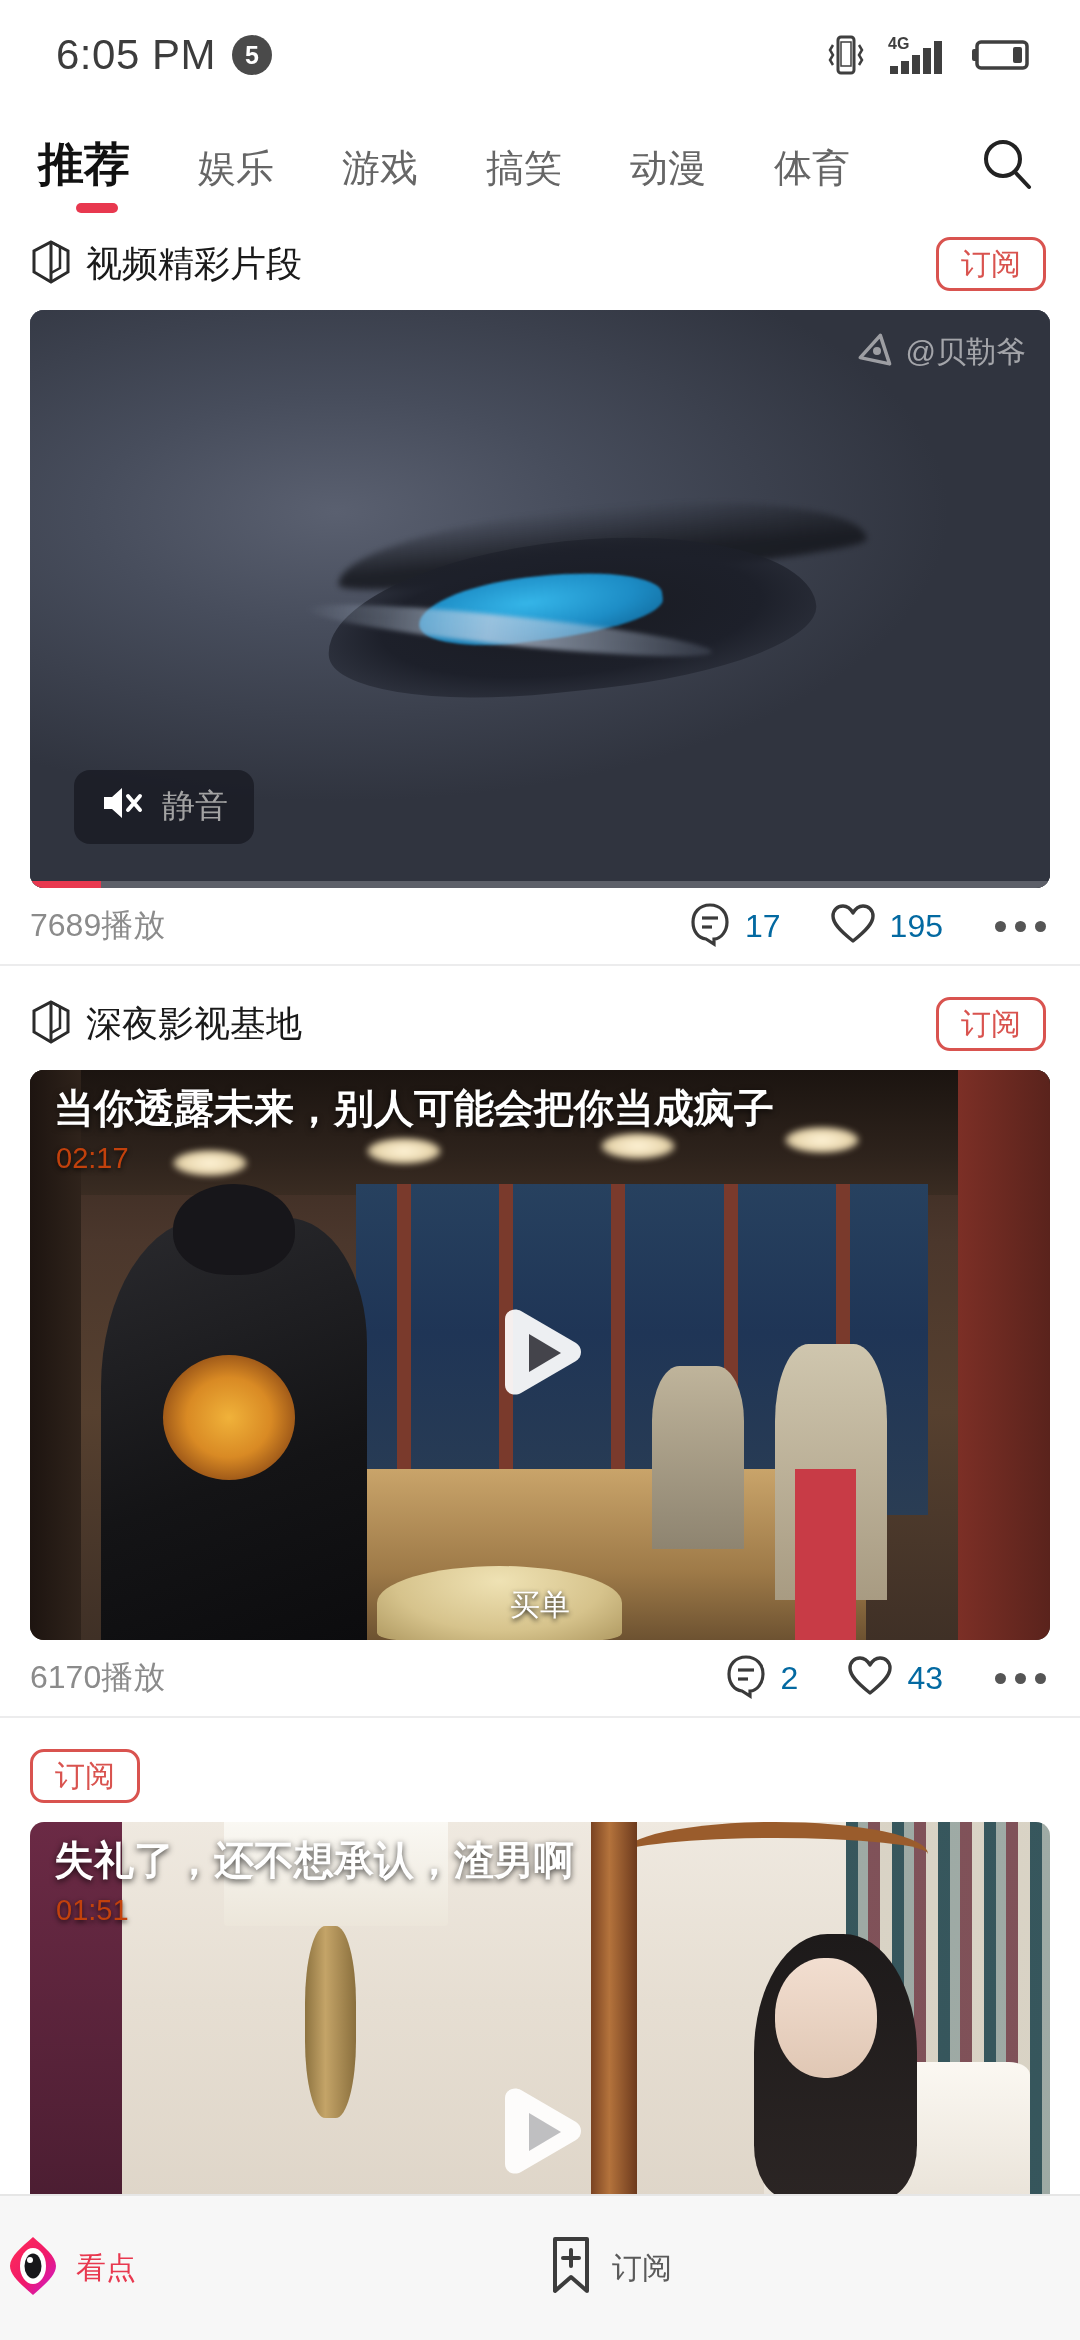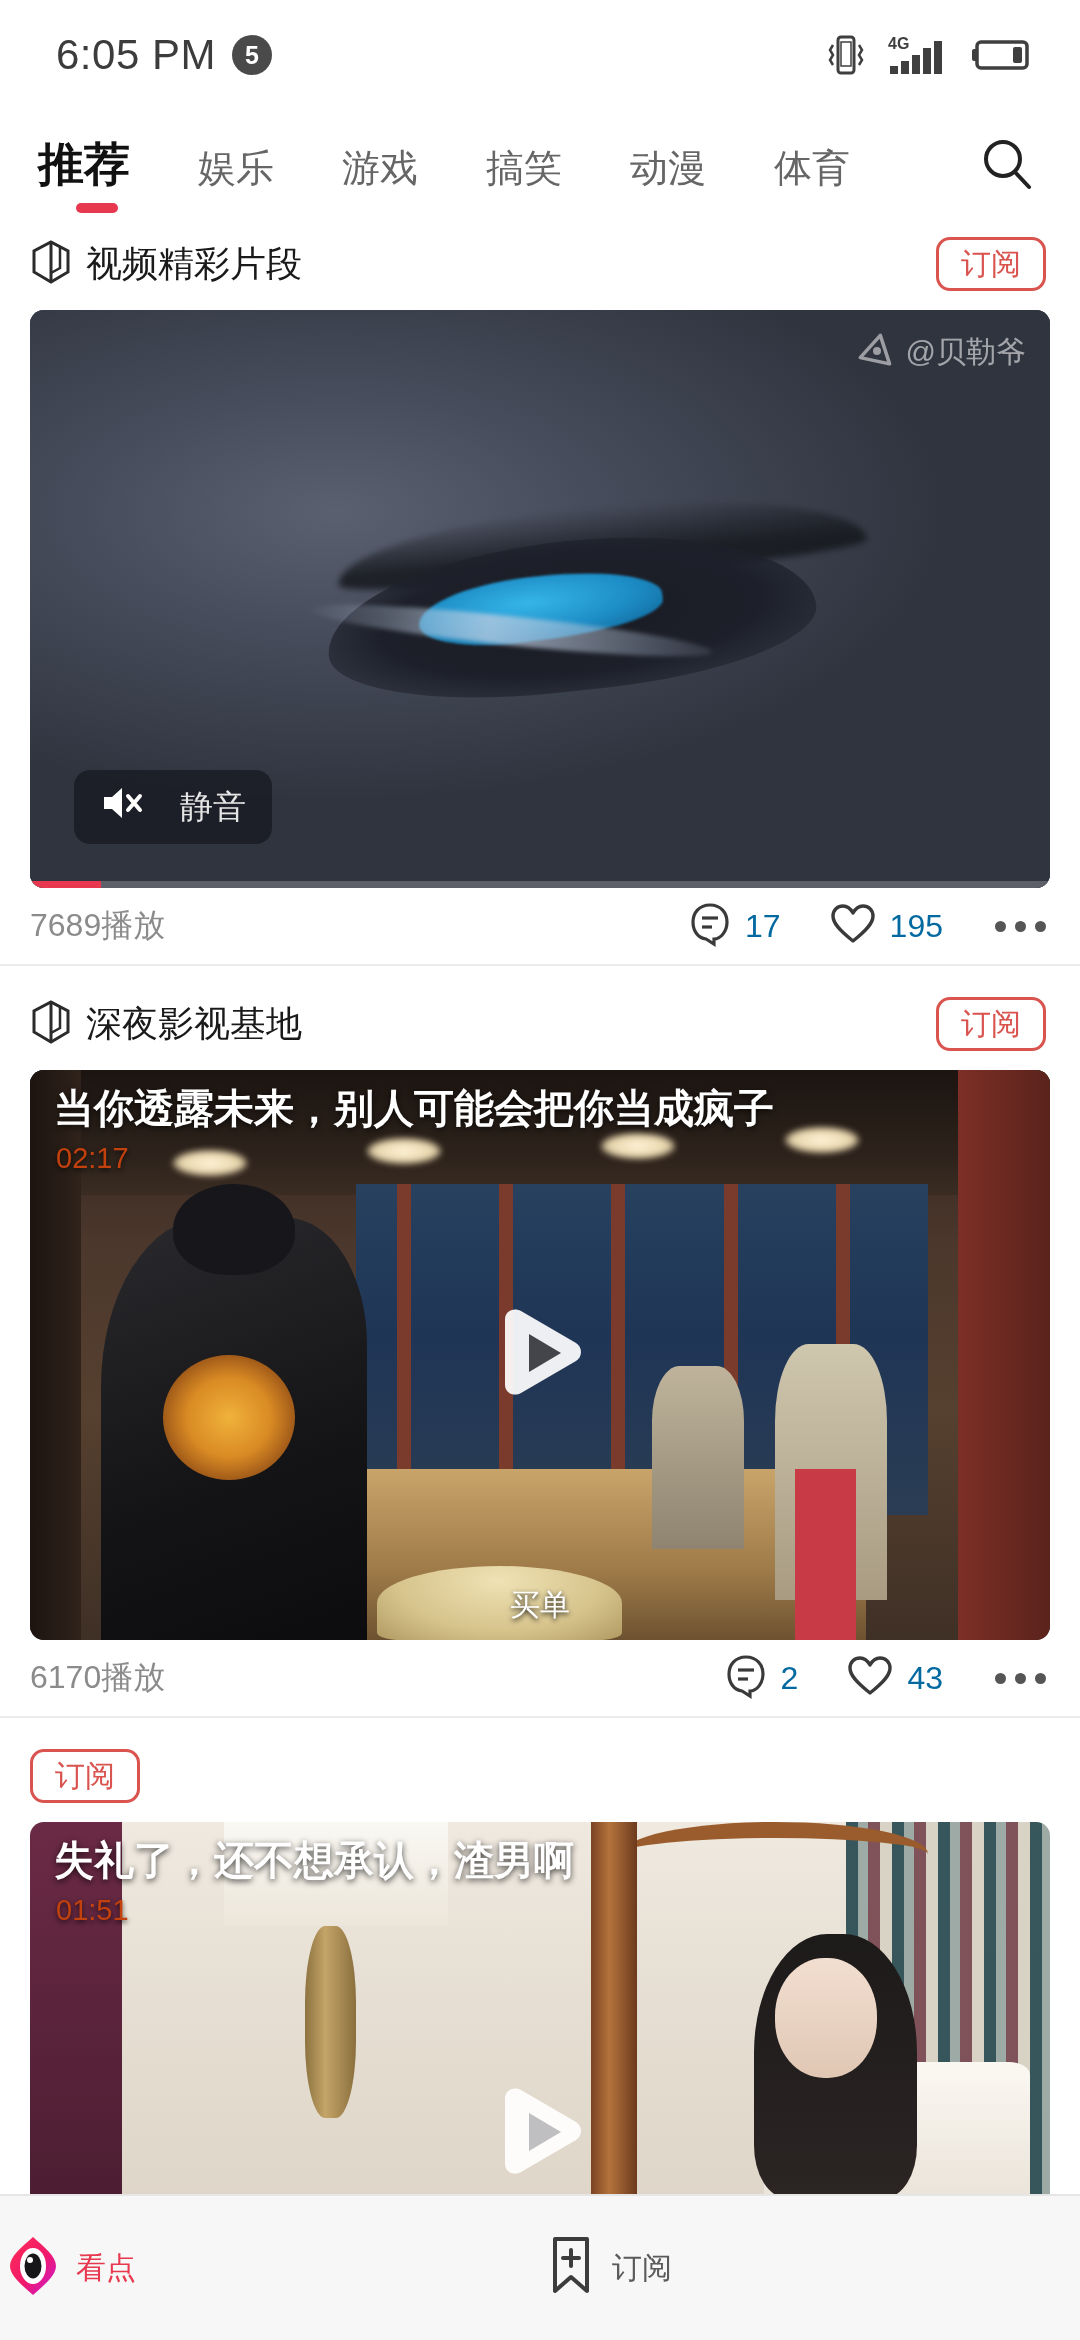--- a/index.html
+++ b/index.html
@@ -214,22 +214,22 @@
   .play-btn{
     position:absolute; left:50%; top:50%; transform:translate(-50%,-50%);
     width:116px; height:116px;
   }
   .watermark{
     position:absolute; right:24px; top:22px; display:flex;
     align-items:flex-start; gap:10px; color:rgba(235,235,235,.62); font-size:30px;
   }
   .mute-pill{
     position:absolute; left:44px; bottom:44px; display:flex;
-    align-items:center; gap:32px; background:rgba(22,24,32,.72);
-    border-radius:16px; padding:14px 26px; color:#e5e5e5; font-size:33px;
+    align-items:flex-start; gap:14px; background:rgba(22,24,32,.72);
+    border-radius:16px; padding:14px 26px; color:#a3a3a3; font-size:33px;
   }
   .subline{
     position:absolute; left:0; right:0; bottom:14px; text-align:center;
     color:#fff; font-size:30px; text-shadow:0 2px 5px rgba(0,0,0,.9);
   }
   .progress{
     position:absolute; left:0; bottom:0; height:7px; width:100%;
     background:rgba(255,255,255,.22);
   }
   .progress i{ display:block; height:100%; width:7%; background:#e8384f; }

